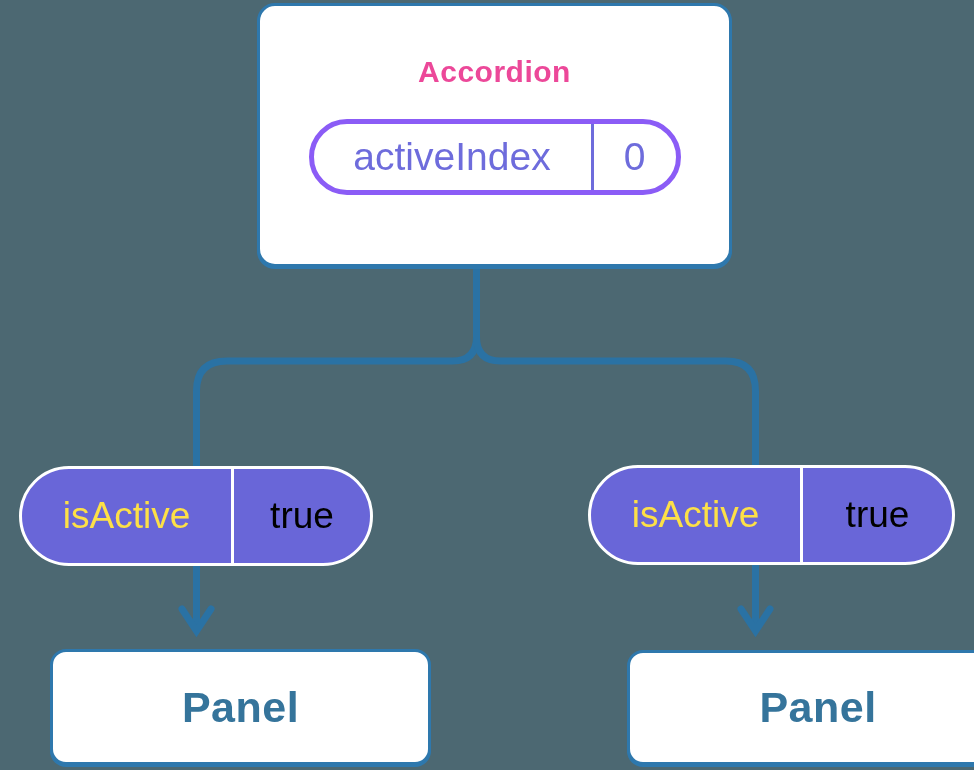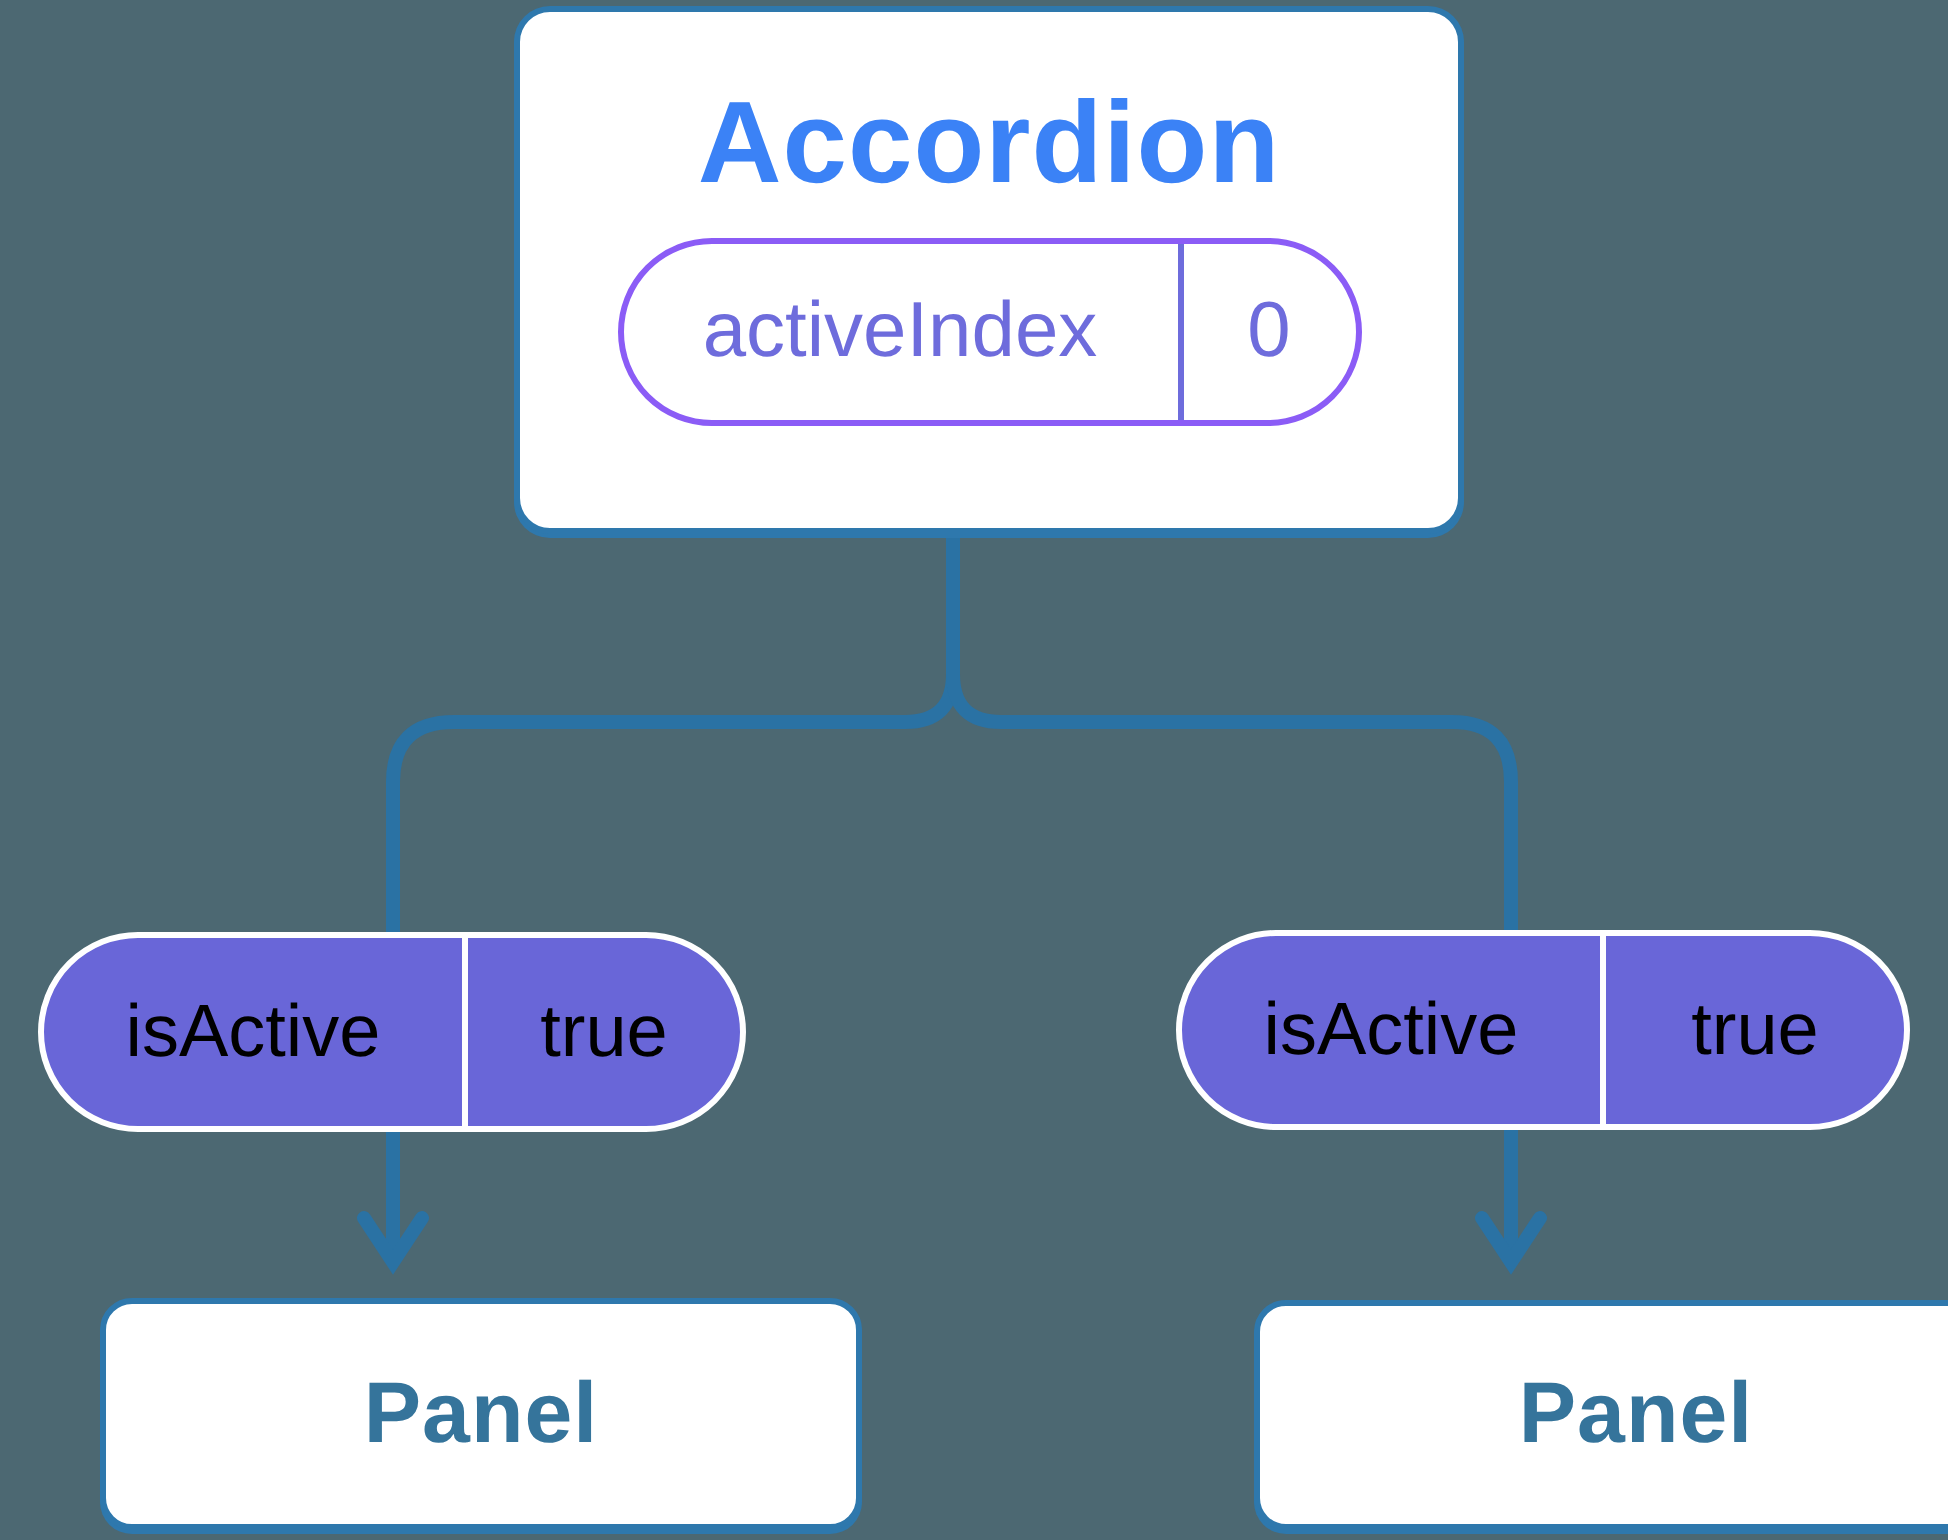--- a/index.html
+++ b/index.html
@@ -37,32 +37,32 @@
     left: 257px;
     top: 3px;
     width: 475px;
     height: 264px;
     display: flex;
     flex-direction: column;
     align-items: center;
   }
   .card-title {
     margin-top: 40px;
-    font-size: 58px;
+    font-size: 30px;
     line-height: 52px;
     font-weight: 600;
-    color: #3b82f6;
+    color: #ec4899;
     letter-spacing: 0.5px;
   }
   .state-pill {
     box-sizing: border-box;
     margin-top: 21px;
     width: 372px;
-    height: 94px;
-    border: 3px solid #8b5cf6;
+    height: 76px;
+    border: 5px solid #8b5cf6;
     border-radius: 50px;
     background: #ffffff;
     display: flex;
     align-items: stretch;
     overflow: hidden;
   }
   .state-pill .seg-name {
     width: 277px;
     display: flex;
     align-items: center;
@@ -103,21 +103,21 @@
     top: 465px;
     width: 367px;
   }
   .prop-pill .seg-name {
     width: 209px;
     display: flex;
     align-items: center;
     justify-content: center;
     font-size: 37px;
     font-weight: 500;
-    color: #000000;
+    color: #fde047;
   }
   .prop-pill .pill-divider {
     width: 3px;
     background: #ffffff;
   }
   .prop-pill .seg-value {
     flex: 1;
     display: flex;
     align-items: center;
     justify-content: center;

